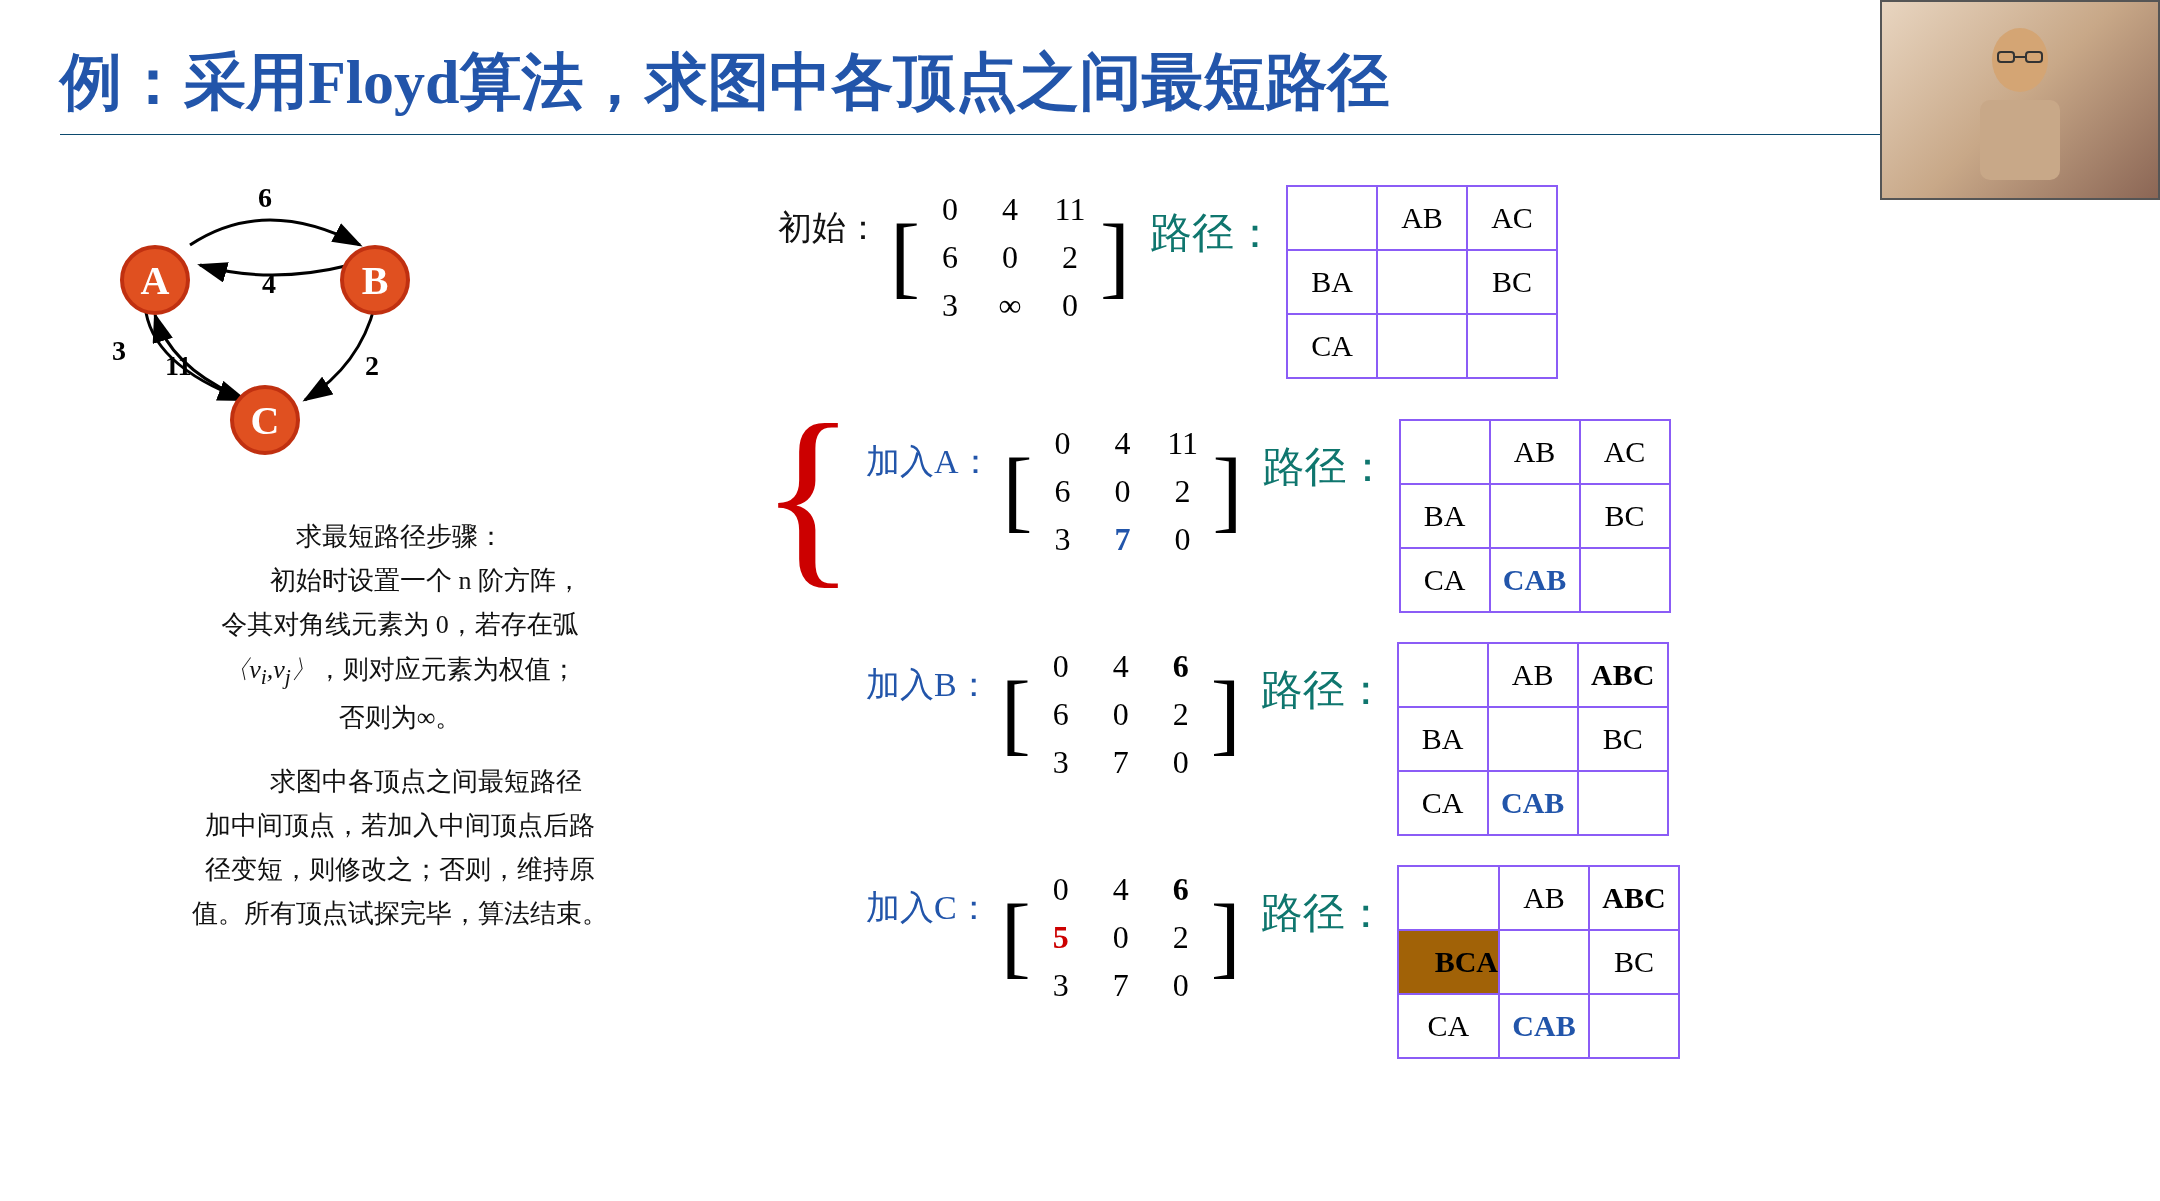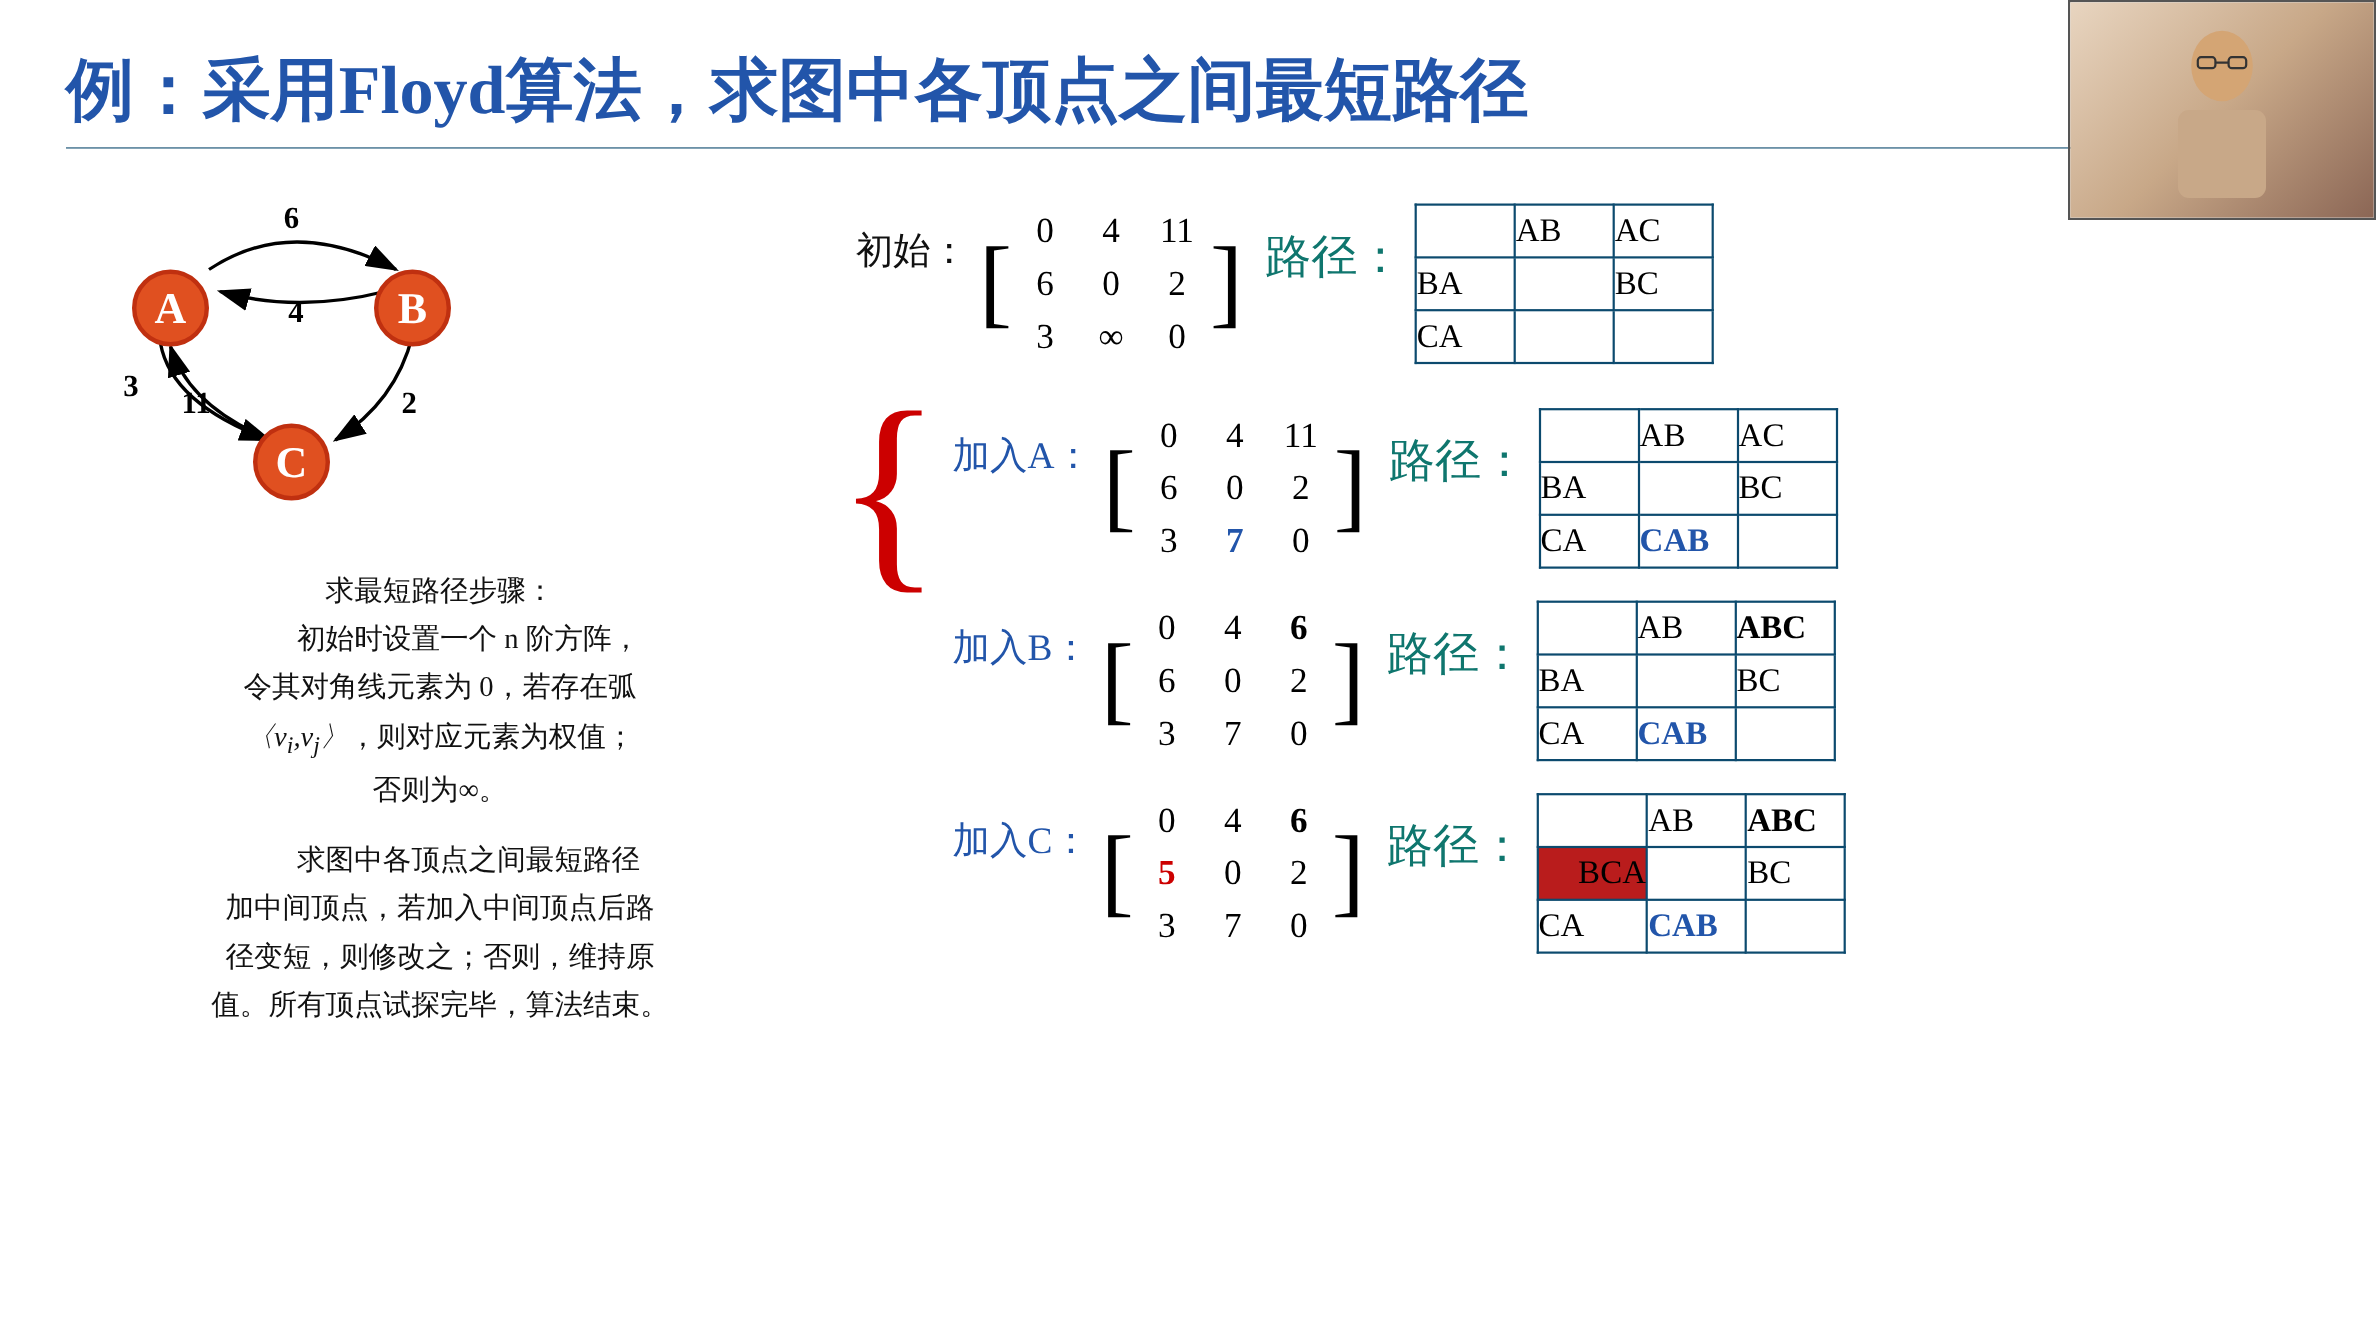--- a/index.html
+++ b/index.html
@@ -143,26 +143,27 @@
       margin: 30px 10px 0 20px;
     }
 
     
     .path-table {
       border-collapse: collapse;
       font-size: 30px;
       margin-top: 10px;
     }
     .path-table td, .path-table th {
-      border: 2px solid #0c4a6e;
+      border: 2px solid #8b5cf6;
       width: 90px;
-      height: 48px;
+      height: 64px;
+      text-align: center;
       vertical-align: middle;
     }
-    .cell-yellow-bg { background: #b91c1c; font-weight: normal; color: #000; padding-left: 36px; }
+    .cell-yellow-bg { background: #a16207; font-weight: bold; color: #000; padding-left: 36px; }
     .cell-blue-text { color: #2255aa; font-weight: bold; }
 
     
     .camera-feed {
       position: absolute;
       top: 0;
       right: 0;
       width: 280px;
       height: 200px;
       background: #333;

